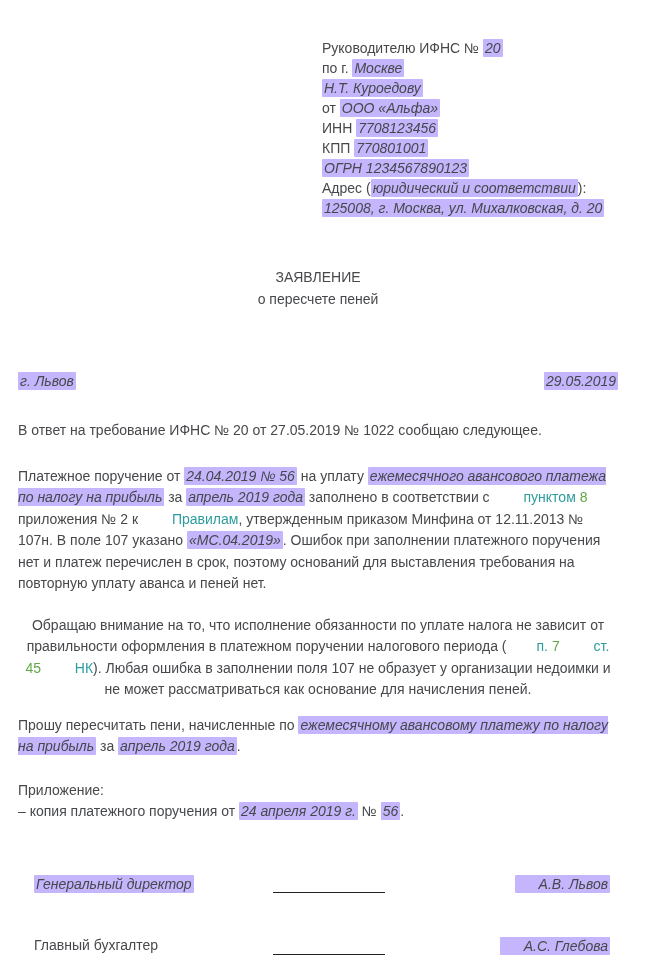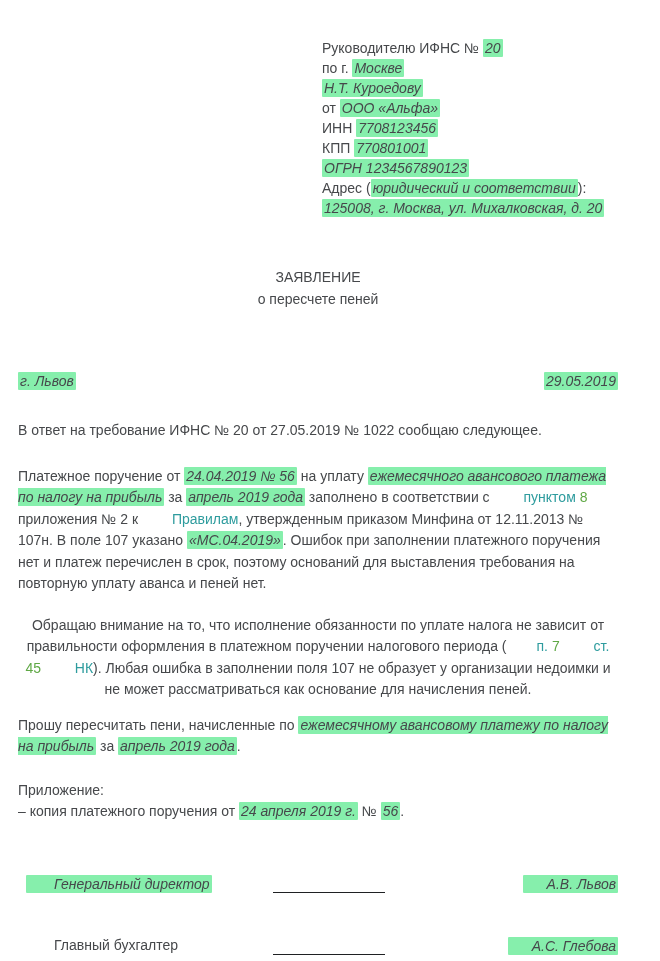--- a/index.html
+++ b/index.html
@@ -22,21 +22,21 @@
     padding: 38px 42px 0 18px;
   }
   
   .header-block {
     margin-left: 304px;
     line-height: 20px;
     white-space: nowrap;
   }
   
   .hv {
-    background: #86efac;
+    background: #c4b5fd;
     font-style: italic;
     padding: 1px 2px;
     border-radius: 1px;
   }
   
   .lk {
     color: #2e9c9e;
     cursor: pointer;
     text-decoration: none;
     margin-left: 30px;
@@ -68,30 +68,30 @@
   .p2      { margin-top: 20px; text-align: center; }
   .p3      { margin-top: 14px; }
   .attach  { margin-top: 22px; }
   
   .sig-row {
     position: relative;
     height: 24px;
   }
   .sig-row-1 { margin-top: 52px; }
   .sig-row-2 { margin-top: 38px; }
-  .sig-pos  { position: absolute; left: 8px; top: 0; padding-left: 28px; }
+  .sig-pos  { position: absolute; left: 16px; top: 0; }
   .sig-line {
     position: absolute;
     left: 255px;
     top: 0;
     width: 112px;
     height: 17px;
     border-bottom: 1.5px solid #1f2123;
   }
-  .sig-name { position: absolute; right: 0; top: 0; padding-left: 24px; }
+  .sig-name { position: absolute; right: 8px; top: 0; padding-left: 24px; }
 </style>
 </head>
 <body>
 
 <div class="page">
 
   <div class="header-block">
     <div><span>Руководителю ИФНС № </span><span class="hv">20</span></div>
     <div><span>по г. </span><span class="hv">Москве</span></div>
     <div><span class="hv">Н.Т. Куроедову</span></div>

